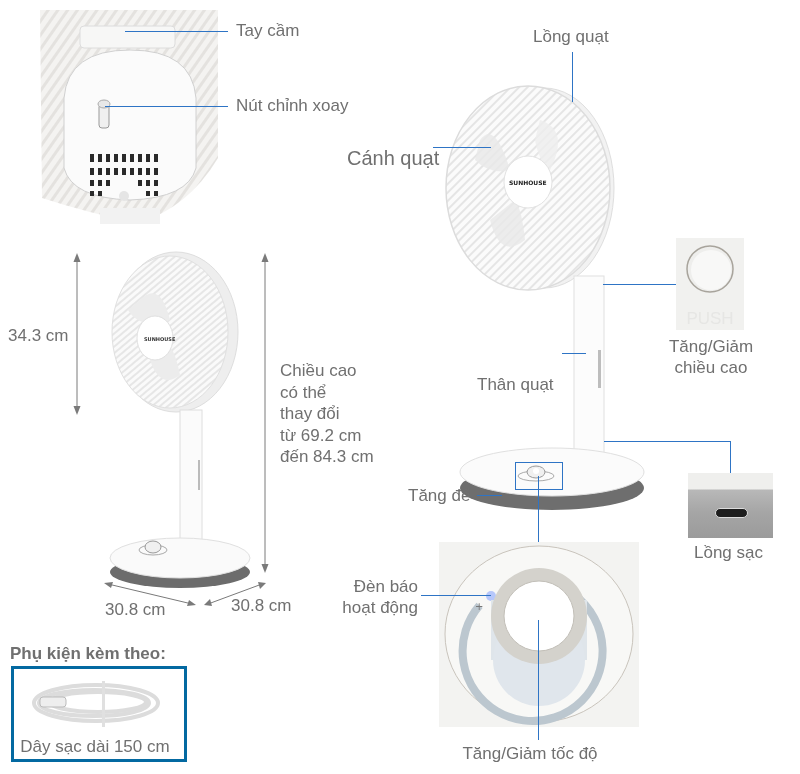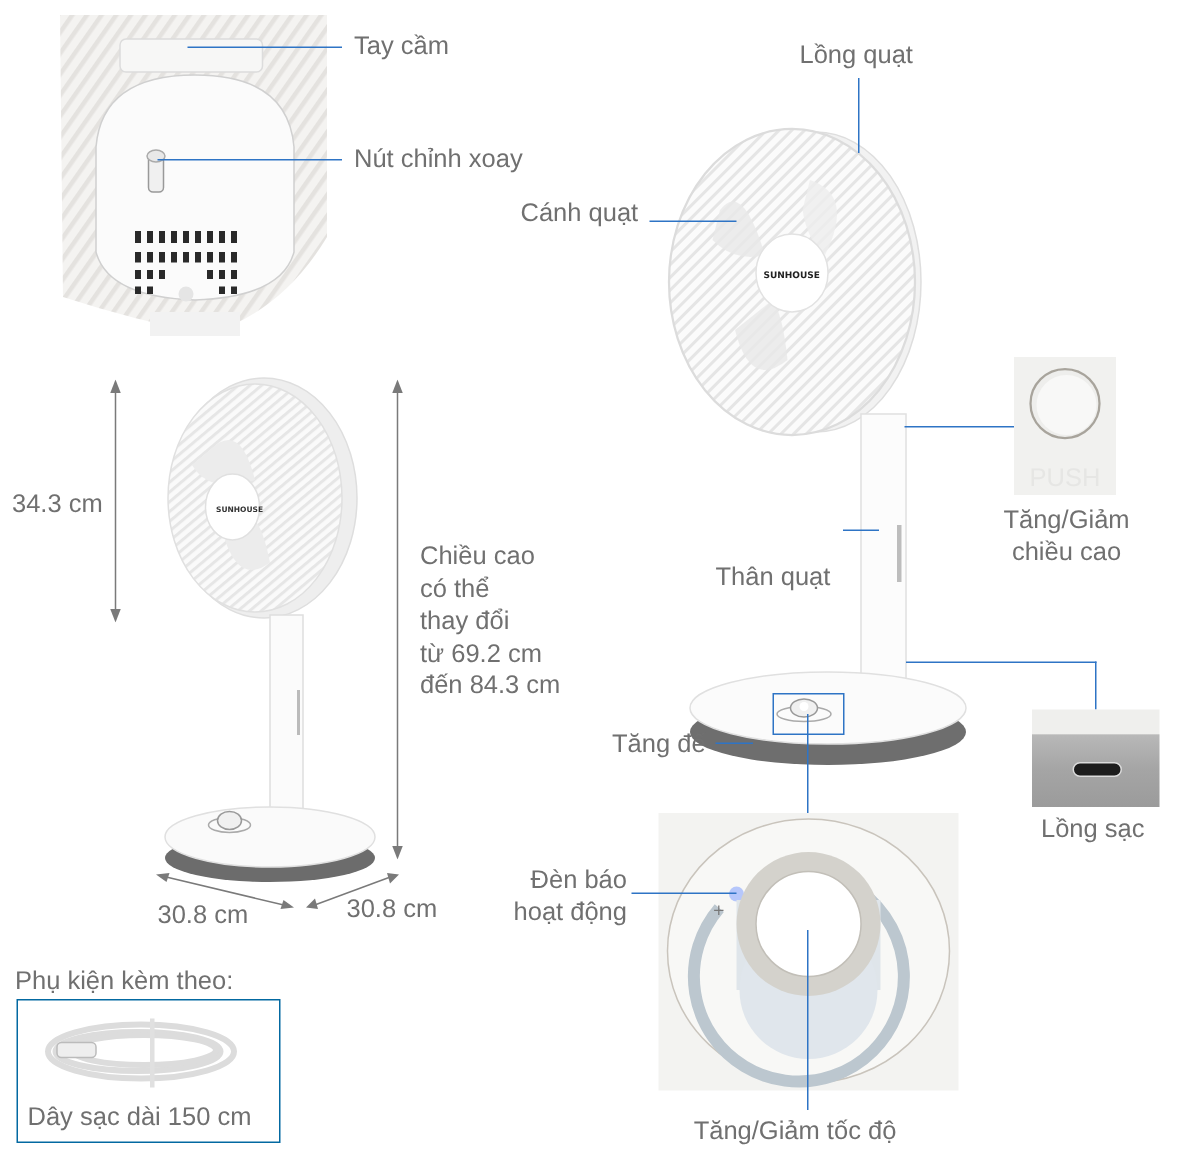--- a/index.html
+++ b/index.html
@@ -128,22 +128,22 @@
     <polygon points="4,3 13,2 11,8" fill="#7a7a7a"></polygon>
     <polygon points="96,25 87,26 89,20" fill="#7a7a7a"></polygon>
     <line x1="108" y1="24" x2="162" y2="4" stroke="#7a7a7a" stroke-width="1"></line>
     <polygon points="104,25 110,19 112,26" fill="#7a7a7a"></polygon>
     <polygon points="166,3 160,9 158,2" fill="#7a7a7a"></polygon>
   </svg>
 </div>
 <div class="lbl" style="left:105px;top:600px;font-size:17px;">30.8 cm</div>
 <div class="lbl" style="left:231px;top:596px;font-size:17px;">30.8 cm</div>
 
-<div class="lbl" style="left:10px;top:644px;font-size:17px;">Phụ kiện kèm theo:</div>
-<div class="abs" style="left:11px;top:666px;width:176px;height:96px;border:1px solid #0369a1;background:#fff;">
+<div class="lbl" style="left:10px;top:644px;font-size:17px;font-weight:bold;">Phụ kiện kèm theo:</div>
+<div class="abs" style="left:11px;top:666px;width:176px;height:96px;border:3px solid #0369a1;background:#fff;">
   <div class="abs" style="left:12px;top:6px;width:140px;height:56px;">
     <svg width="140" height="56" viewBox="0 0 140 56">
       <g fill="none" stroke="#dcdcdc" stroke-width="4">
         <ellipse cx="70" cy="28" rx="62" ry="18"></ellipse>
         <ellipse cx="68" cy="28" rx="55" ry="13"></ellipse>
         <ellipse cx="72" cy="27" rx="48" ry="10"></ellipse>
       </g>
       <rect x="14" y="22" width="26" height="10" rx="3" fill="#eee" stroke="#bbb"></rect>
       <rect x="76" y="6" width="3" height="46" fill="#e0e0e0"></rect>
     </svg>
@@ -179,21 +179,21 @@
     <ellipse cx="96" cy="392" rx="9" ry="6" fill="#f0f0f0" stroke="#999"></ellipse>
     <circle cx="96" cy="391" r="3" fill="#fff"></circle>
   </svg>
 </div>
 
 <div class="abs" style="left:515px;top:462px;width:48px;height:28px;border:1px solid #2e74c5;"></div>
 
 <div class="lbl" style="left:533px;top:27px;font-size:17px;">Lồng quạt</div>
 <div class="vl" style="left:572px;top:52px;height:50px;"></div>
 
-<div class="lbl" style="left:347px;top:132px;font-size:17px;">Cánh quạt</div>
+<div class="lbl" style="left:347px;top:149px;font-size:20px;">Cánh quạt</div>
 <div class="hl" style="left:433px;top:147px;width:58px;"></div>
 
 <div class="lbl" style="left:477px;top:344px;font-size:17px;margin-top:31px;">Thân quạt</div>
 <div class="hl" style="left:562px;top:353px;width:24px;"></div>
 
 <div class="lbl" style="left:408px;top:486px;font-size:17px;">Tăng đế</div>
 <div class="hl" style="left:477px;top:495px;width:25px;"></div>
 
 <div class="hl" style="left:603px;top:284px;width:73px;"></div>
 <div class="abs" style="left:676px;top:238px;width:68px;height:92px;background:#f1f1ef;">

